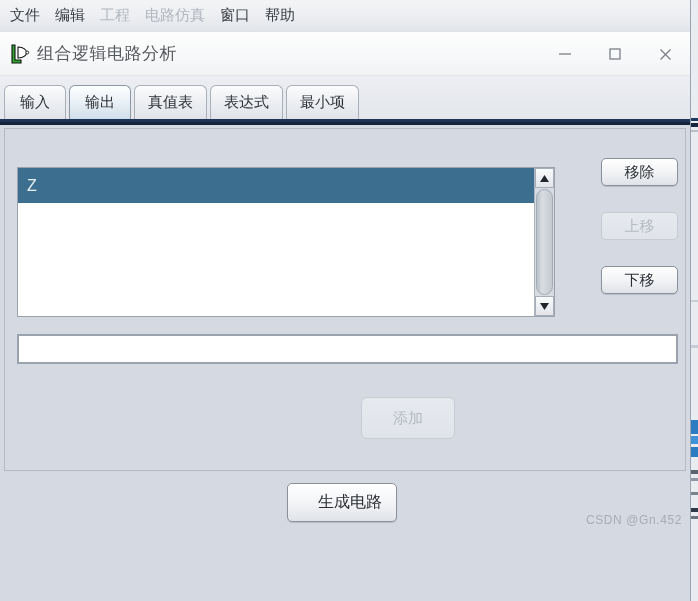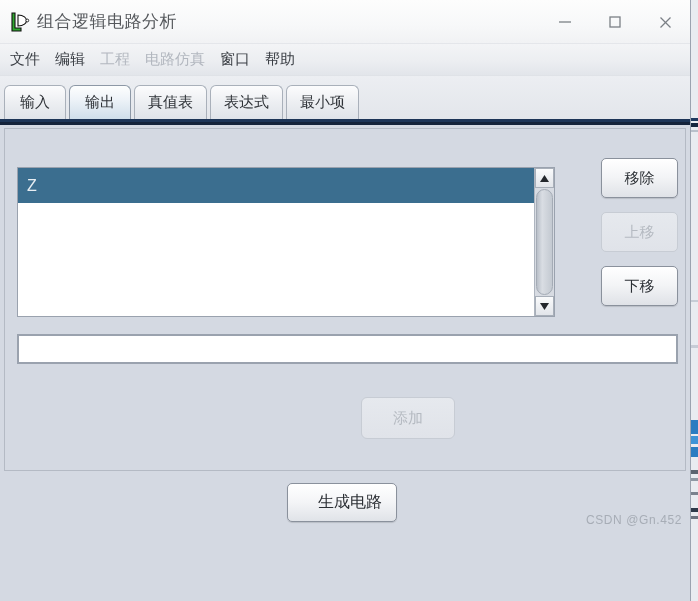--- a/index.html
+++ b/index.html
@@ -197,21 +197,21 @@
     margin: 1px;
     background: linear-gradient(to right, #b9bfc8 0%, #d9dde3 35%, #c3c9d1 100%);
     border: 1px solid #a4abb5;
     border-radius: 9px;
   }
 
   
   .side-btn {
     position: absolute;
     left: 596px;
-    width: 77px; height: 40px;
+    width: 77px; height: 28px;
     display: flex; align-items: center; justify-content: center;
     font-size: 15px;
     border-radius: 5px;
     cursor: default;
     white-space: nowrap;
   }
   .btn-enabled {
     color: #2b2f34;
     border: 1px solid #8a919c;
     background: linear-gradient(to bottom, #ffffff 0%, #f3f4f6 48%, #dfe2e7 100%);
@@ -298,20 +298,29 @@
   <div class="band b7"></div>
     <div class="band b8"></div>
     <div class="band b9"></div>
   <div class="band b10"></div>
     <div class="band b11"></div>
     <div class="band b12"></div>
   <div class="band b13"></div>
 </div>
 
 <div id="app-window">
+
+  <div id="menu-bar">
+    <span class="menu-item">文件</span>
+    <span class="menu-item">编辑</span>
+    <span class="menu-item disabled">工程</span>
+    <span class="menu-item disabled">电路仿真</span>
+    <span class="menu-item">窗口</span>
+    <span class="menu-item">帮助</span>
+  </div>
 
   <div id="title-bar">
     <span id="app-icon">
       <svg width="24" height="24" viewBox="0 0 24 24">
         <path d="M6 3 L6 21 L15 21 L15 18 L9 18 L9 3 Z" fill="#2fa82f" stroke="#111" stroke-width="1.1"></path>
         <path d="M12 5 L12 16 C18 16 20.5 13 20.5 10.5 C20.5 8 18 5 12 5 Z" fill="#ffffff" stroke="#111" stroke-width="1.1"></path>
         <circle cx="21.3" cy="10.5" r="1.4" fill="#ffffff" stroke="#111" stroke-width="0.9"></circle>
       </svg>
     </span>
     <span id="title-text">组合逻辑电路分析</span>
@@ -327,29 +336,20 @@
           <rect x="3" y="3" width="10" height="10" fill="none" stroke="#7b8086" stroke-width="1.3"></rect>
         </svg>
       </div>
       <div class="win-btn">
         <svg width="17" height="17" viewBox="0 0 17 17">
           <line x1="3.5" y1="3.5" x2="13.5" y2="13.5" stroke="#7b8086" stroke-width="1.3"></line>
           <line x1="13.5" y1="3.5" x2="3.5" y2="13.5" stroke="#7b8086" stroke-width="1.3"></line>
         </svg>
       </div>
     </div>
-  </div>
-
-  <div id="menu-bar">
-    <span class="menu-item">文件</span>
-    <span class="menu-item">编辑</span>
-    <span class="menu-item disabled">工程</span>
-    <span class="menu-item disabled">电路仿真</span>
-    <span class="menu-item">窗口</span>
-    <span class="menu-item">帮助</span>
   </div>
 
   <div id="tab-strip">
     <div class="tab">
       <span>输入</span>
     </div>
     <div class="tab selected">
       <span>输出</span>
     </div>
     <div class="tab">

